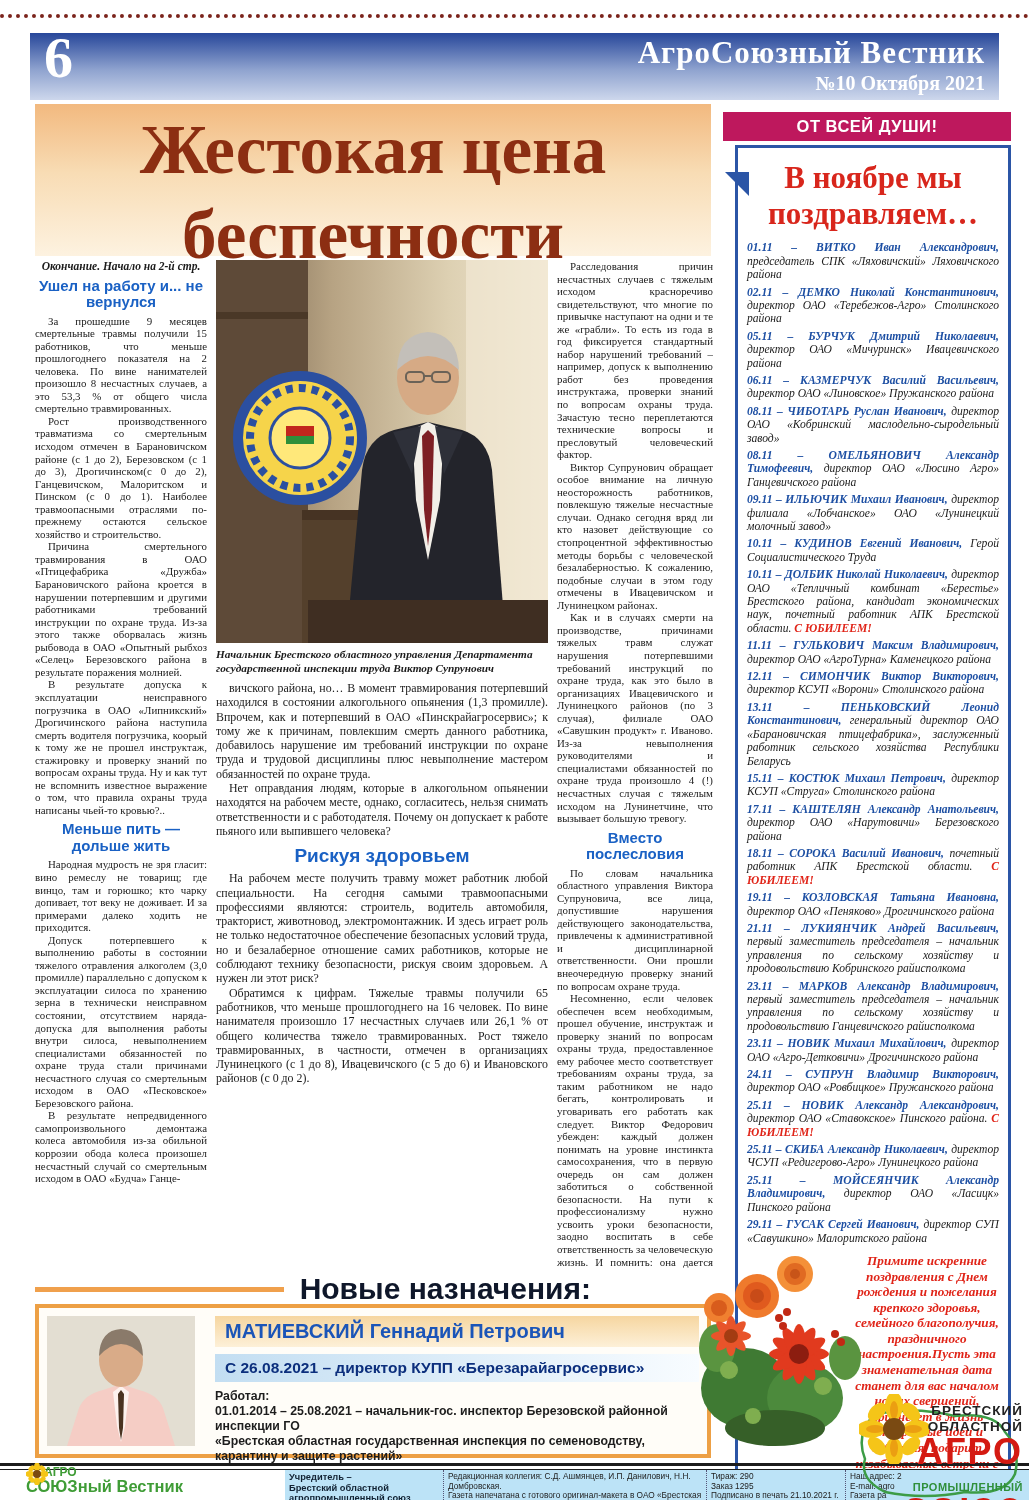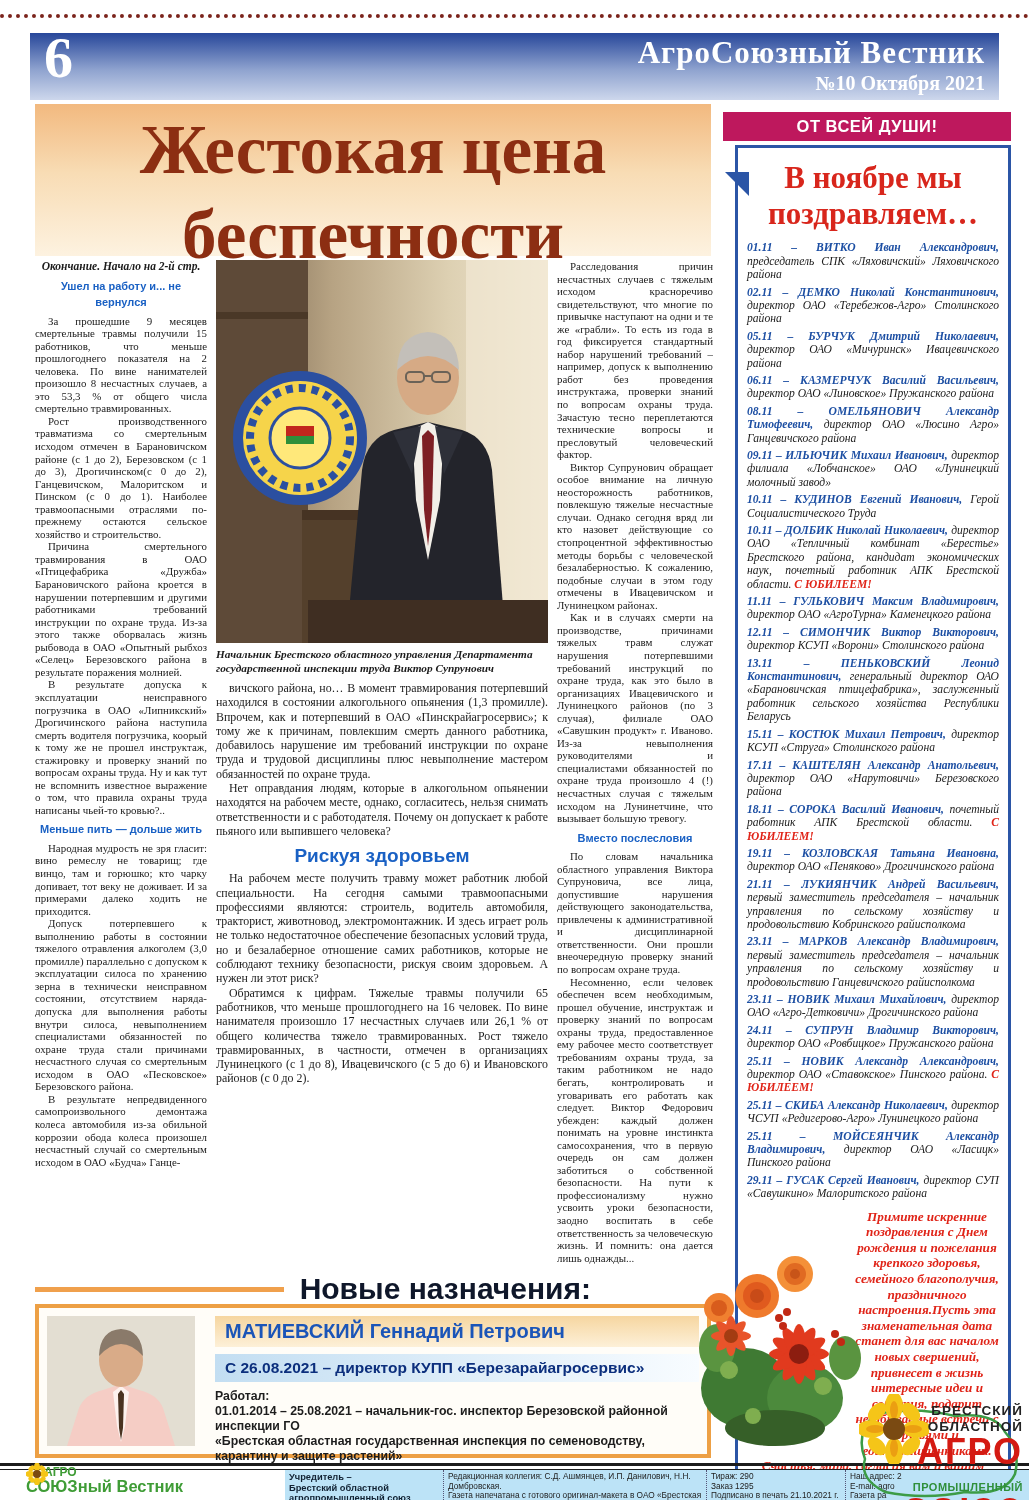--- a/index.html
+++ b/index.html
@@ -20,21 +20,21 @@
   
   .article{position:absolute;left:35px;top:260px;width:678px;height:1012px;display:flex;gap:9px;overflow:hidden;}
   .colA{width:172px;}
   .colB{width:332px;}
   .colC{flex:1;}
   .colA,.colC{font-size:10.9px;line-height:12.55px;text-align:justify;}
   .colB-text{font-size:11.9px;line-height:14.3px;text-align:justify;}
   .fl.p{text-indent:13px;margin:0;}
   .fl.lead{font-weight:bold;font-style:italic;text-align:center;font-size:11.5px;margin-bottom:2px;}
   .fl.h{font-family:"Liberation Sans",sans-serif;font-weight:bold;color:#1a61c4;text-align:center;
-        font-size:11px;line-height:16.5px;margin:5px 0 4px;text-indent:0;}
+        font-size:15px;line-height:16.5px;margin:5px 0 4px;text-indent:0;}
   .colB-text .fl.h{font-size:19px;line-height:21px;margin:7px 0 5px;}
   
   .photo{position:relative;width:332px;height:383px;overflow:hidden;background:#c9b795;}
   .caption{font-weight:bold;font-style:italic;font-size:11.3px;line-height:13.5px;margin:5px 0 6px;}
   
   .appt-head{position:absolute;left:35px;top:1272px;width:676px;display:flex;align-items:center;}
   .appt-head::before{content:"";flex:1;height:5px;background:#f0a04c;margin-right:16px;}
   .appt-head::after{content:"";flex:0 0 120px;}
   .appt-title{font-family:"Liberation Sans",sans-serif;font-weight:bold;font-size:30px;color:#0f172a;white-space:nowrap;}
   .appt-box{position:absolute;left:35px;top:1304px;width:676px;height:154px;border:4px solid #eda045;
@@ -221,20 +221,21 @@
       <div>
 
           <div class="entry"><span class="lead">01.11 – ВИТКО Иван Александрович,</span><span> председатель СПК «Ляховичский» Ляховичского района</span></div>
 
           <div class="entry"><span class="lead">02.11 – ДЕМКО Николай Константинович,</span><span> директор ОАО «Теребежов-Агро» Столинского района</span></div>
 
           <div class="entry"><span class="lead">05.11 – БУРЧУК Дмитрий Николаевич,</span><span> директор ОАО «Мичуринск» Ивацевичского района</span></div>
 
           <div class="entry"><span class="lead">06.11 – КАЗМЕРЧУК Василий Васильевич,</span><span> директор ОАО «Линовское» Пружанского района</span></div>
 
+          <div class="entry"><span class="lead">08.11 – ЧИБОТАРЬ Руслан Иванович,</span><span> директор ОАО «Кобринский маслодельно-сыродельный завод»</span></div>
 
           <div class="entry"><span class="lead">08.11 – ОМЕЛЬЯНОВИЧ Александр Тимофеевич,</span><span> директор ОАО «Люсино Агро» Ганцевичского района</span></div>
 
           <div class="entry"><span class="lead">09.11 – ИЛЬЮЧИК Михаил Иванович,</span><span> директор филиала «Лобчанское» ОАО «Лунинецкий молочный завод»</span></div>
 
           <div class="entry"><span class="lead">10.11 – КУДИНОВ Евгений Иванович,</span><span> Герой Социалистического Труда</span></div>
 
           <div class="entry"><span class="lead">10.11 – ДОЛБИК Николай Николаевич,</span><span> директор ОАО «Тепличный комбинат «Берестье» Брестского района, кандидат экономических наук, почетный работник АПК Брестской области. </span><span class="jub">С ЮБИЛЕЕМ!</span></div>
 
           <div class="entry"><span class="lead">11.11 – ГУЛЬКОВИЧ Максим Владимирович,</span><span> директор ОАО «АгроТурна» Каменецкого района</span></div>

